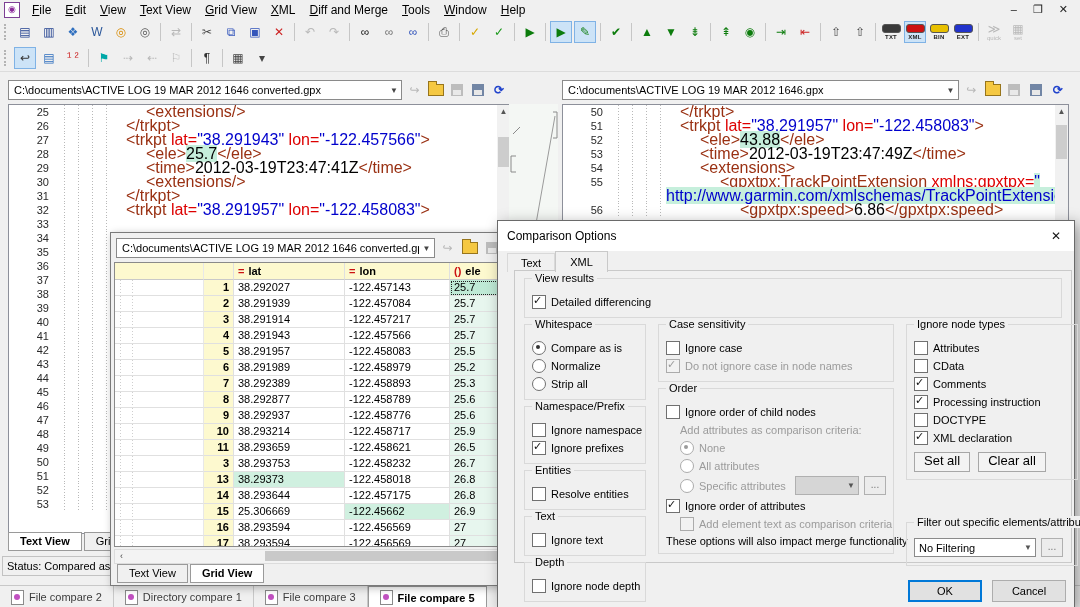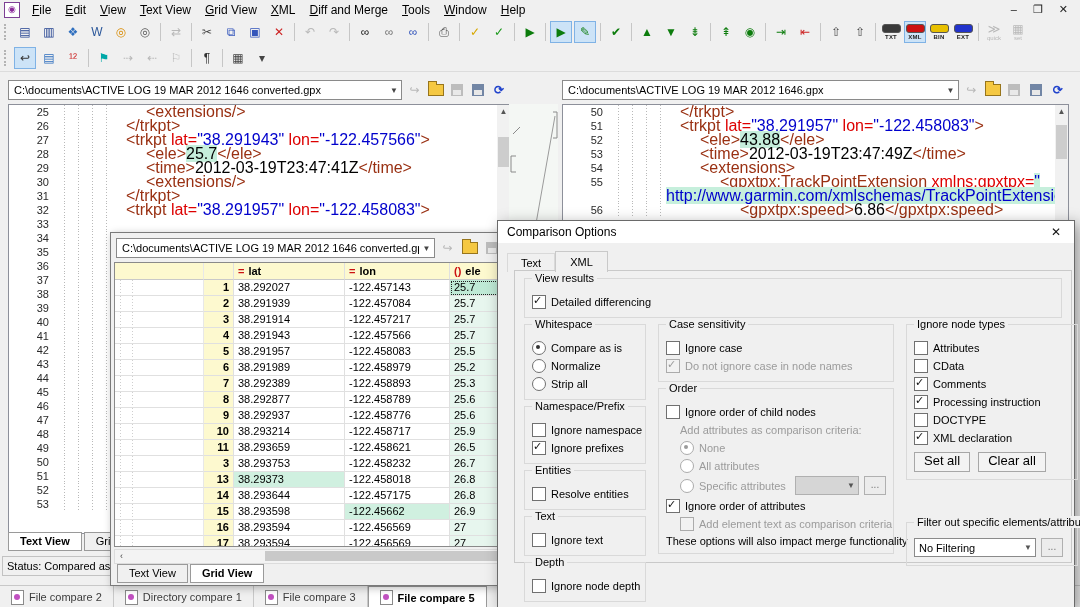--- a/index.html
+++ b/index.html
@@ -97,21 +97,21 @@
   .gc.sel{outline:1px dotted #222;outline-offset:-2px;background:#bfead6;}
   .hicon{color:#cc1111;font-weight:700;margin-right:4px;}
   .ghscroll{position:absolute;left:3px;top:316px;width:412px;height:13px;background:#f3f3f3;border:1px solid #dcdcdc;}
   .ghscroll .harr{position:absolute;left:0;top:0;width:13px;height:13px;font-size:9px;line-height:12px;text-align:center;color:#444;}
   .ghscroll .hthumb{position:absolute;top:1px;height:10px;left:150px;right:2px;background:#c9c9c9;}
   #gridtabs{left:6px;top:331px;}
 
   
   #dialog{position:absolute;left:497px;top:220px;width:576px;height:386px;background:#f0f0f0;
           border:1px solid #6a6a6a;box-shadow:4px 4px 14px rgba(0,0,0,.38);z-index:10;}
-  .dtitle{height:22px;background:#fff;display:flex;align-items:center;padding-left:9px;font-size:12px;}
+  .dtitle{height:30px;background:#fff;display:flex;align-items:center;padding-left:9px;font-size:12px;}
   .dclose{margin-left:auto;width:36px;text-align:center;font-size:12px;color:#111;cursor:default;}
   .dtabs{position:absolute;left:9px;top:30px;display:flex;align-items:flex-end;}
   .dtab{padding:3px 13px;border:1px solid #d9d9d9;border-bottom:none;background:#f0f0f0;font-size:11px;cursor:default;}
   .dtab.active{padding:4px 14px;position:relative;z-index:2;background:#f0f0f0;border-color:#c9c9c9;}
   .dpage{position:absolute;left:8px;top:49px;width:558px;height:293px;border:1px solid #c9c9c9;background:#f0f0f0;
          padding:7px 9px;box-sizing:border-box;margin-left:8px;}
   .grp{position:relative;border:1px solid #d9d9d9;padding:12px 7px 5px 7px;margin-bottom:6px;}
   .grp-title{position:absolute;top:-7px;left:7px;background:#f0f0f0;padding:0 3px;font-size:11px;white-space:nowrap;}
   .cols{display:flex;gap:12px;align-items:flex-start;}
   .col1{width:122px;flex:0 0 auto;}
@@ -251,21 +251,21 @@
           <span>▦</span>
           <span class="sub">set</span>
         </span>
       </span>
   </div>
   <div class="toolbar" id="tb2">
     <span class="grip"></span>
     <span id="tb2-icons" style="display:flex;align-items:center;">
         <span class="tbtn act" style="color: rgb(51, 51, 51);">↩</span>
         <span class="tbtn" style="color: rgb(47, 111, 191);">▤</span>
-        <span class="tbtn" style="color: rgb(204, 34, 34);">¹²</span>
+        <span class="tbtn" style="color: rgb(204, 34, 34); font-family: Liberation Mono, monospace;">¹²</span>
         <span class="tbsep"></span>
         <span class="tbtn" style="color: rgb(0, 168, 168);">⚑</span>
         <span class="tbtn dis">⇢</span>
         <span class="tbtn dis">⇠</span>
         <span class="tbtn dis">⚐</span>
         <span class="tbsep"></span>
         <span class="tbtn" style="color: rgb(51, 51, 51);">¶</span>
         <span class="tbsep"></span>
         <span class="tbtn" style="color: rgb(68, 68, 68);">▦</span>
         <span class="tbtn" style="color: rgb(68, 68, 68);">▾</span>
@@ -500,21 +500,21 @@
           <div class="grow">
             <span class="gc gtree"></span>
             <span class="gc gnum">14</span>
             <span class="gc glat">38.293644</span>
             <span class="gc glon">-122.457175</span>
             <span class="gc gele">26.8</span>
           </div>
           <div class="grow">
             <span class="gc gtree"></span>
             <span class="gc gnum">15</span>
-            <span class="gc glat">38.293598</span>
+            <span class="gc glat">25.306669</span>
             <span class="gc glon cellhl">-122.45662</span>
             <span class="gc gele">26.9</span>
           </div>
           <div class="grow">
             <span class="gc gtree"></span>
             <span class="gc gnum">16</span>
             <span class="gc glat">38.293594</span>
             <span class="gc glon">-122.456569</span>
             <span class="gc gele">27</span>
           </div>
@@ -689,20 +689,24 @@
                 <span class="mini-combo" style="width: 116px;">
                   <span>No Filtering</span>
                   <span class="drop">▼</span>
                 </span>
                 <span class="dots-btn">...</span>
               </div>
             </div>
         </div>
       </div>
     </div>
+    <div class="dbuttons">
+      <div class="btn primary">OK</div>
+      <div class="btn">Cancel</div>
+    </div>
   </div>
 
   <div id="bottombar">
       <span class="btab">
         <span class="docicon"></span>
         <span>File compare 2</span>
       </span>
       <span class="btab">
         <span class="docicon"></span>
         <span>Directory compare 1</span>

